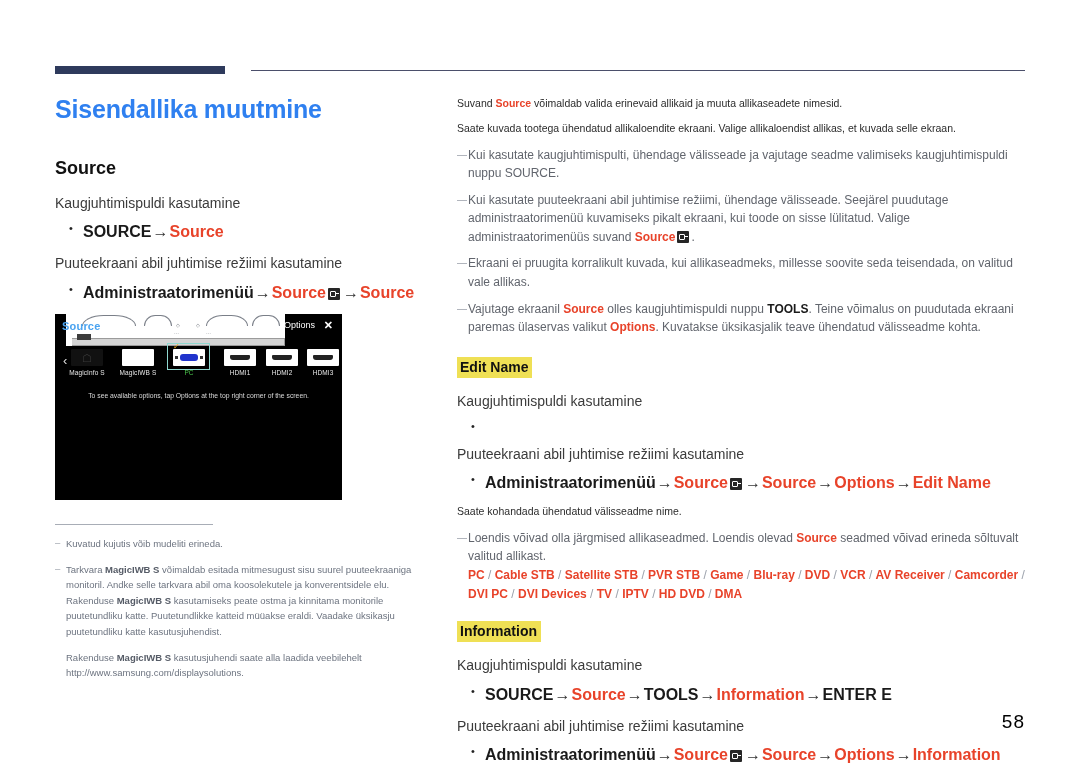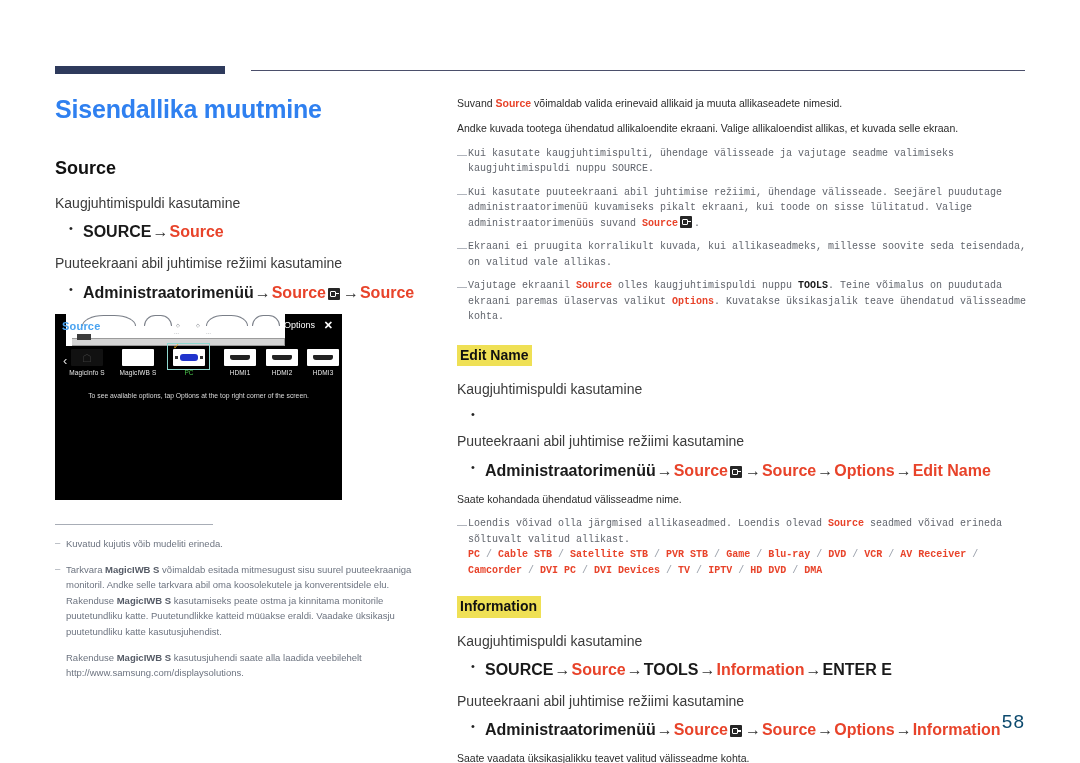--- a/index.html
+++ b/index.html
@@ -120,24 +120,23 @@
   }
   .note .dash {
     flex: 0 0 auto;
     width: 11px;
     color: #9aa0aa;
     font-size: 10px;
     line-height: 1.5;
     padding-top: 1px;
   }
   .note .ntxt {
-    font-size: 10px;
+    font-size: 12px;
     line-height: 1.55;
     color: #61656d;
-    font-family: Liberation Mono, monospace;
   }
 
   .red { color: #e8432a; font-weight: bold; }
   .redlist { color: #e8432a; font-weight: bold; }
   .sep { color: #9aa0aa; font-weight: normal; }
   .bold { font-weight: bold; color: #1a1a1a; }
   .arrow { font-weight: normal; color: #333; padding: 0 1px; }
 
   
   .hl-head {
@@ -426,21 +425,21 @@
   .foot-note .ftxt .bold { color: #555b66; font-weight: bold; }
   .foot-sub {
   }
 
   
   .page-num {
     position: absolute;
     right: 55px;
     bottom: 30px;
     font-size: 19px;
-    color: #0c4a6e;
+    color: #000000;
     letter-spacing: 1px;
   }
 </style>
 </head>
 <body>
 
 <div class="page">
 
   <div class="header-rule">
     <div class="bar-thick"></div>
@@ -544,21 +543,21 @@
     <div class="foot-note foot-sub">
       <span class="dash"></span>
       <span class="ftxt"><span>Rakenduse </span><span class="bold">MagicIWB S</span><span> kasutusjuhendi saate alla laadida veebilehelt http://www.samsung.com/displaysolutions.</span></span>
     </div>
   </div>
 
   <div class="col-right">
 
     <p class="para"><span>Suvand </span><span class="red">Source</span><span> võimaldab valida erinevaid allikaid ja muuta allikaseadete nimesid.</span></p>
 
-    <p class="para">Andke kuvada tootega ühendatud allikaloendite ekraani. Valige allikaloendist allikas, et kuvada selle ekraan.</p>
+    <p class="para">Saate kuvada tootega ühendatud allikaloendite ekraani. Valige allikaloendist allikas, et kuvada selle ekraan.</p>
 
     <div class="note">
       <span class="dash">—</span>
       <span class="ntxt">Kui kasutate kaugjuhtimispulti, ühendage välisseade ja vajutage seadme valimiseks kaugjuhtimispuldi nuppu SOURCE.</span>
     </div>
 
     <div class="note">
       <span class="dash">—</span>
       <span class="ntxt"><span>Kui kasutate puuteekraani abil juhtimise režiimi, ühendage välisseade. Seejärel puudutage administraatorimenüü kuvamiseks pikalt ekraani, kui toode on sisse lülitatud. Valige administraatorimenüüs suvand </span><span class="red">Source</span><span class="src-ico"></span><span>.</span></span>
     </div>

